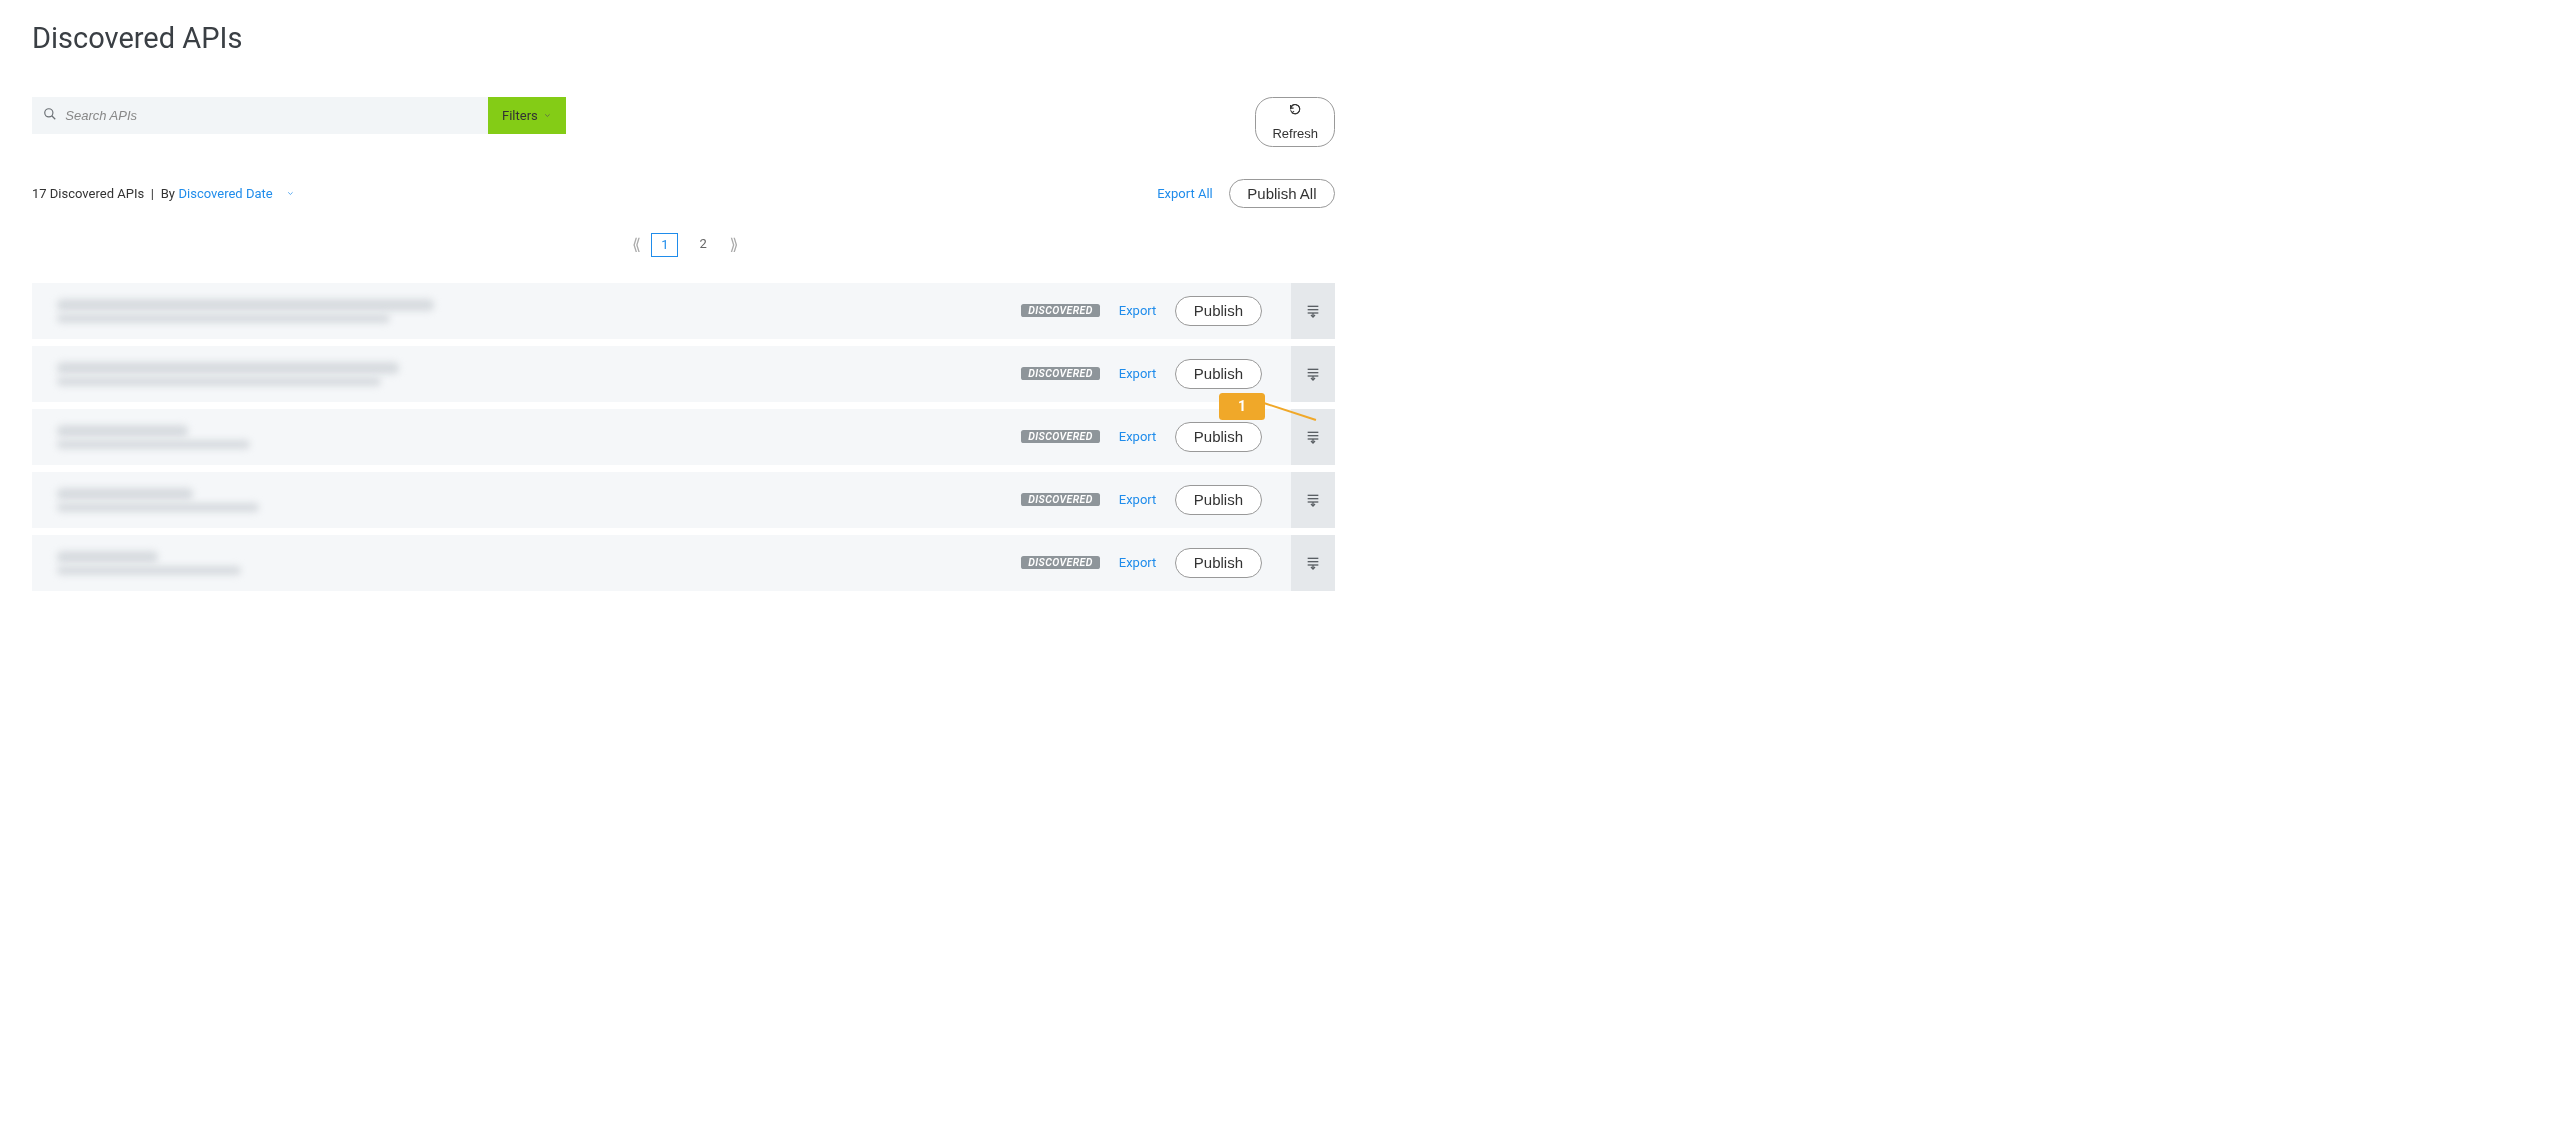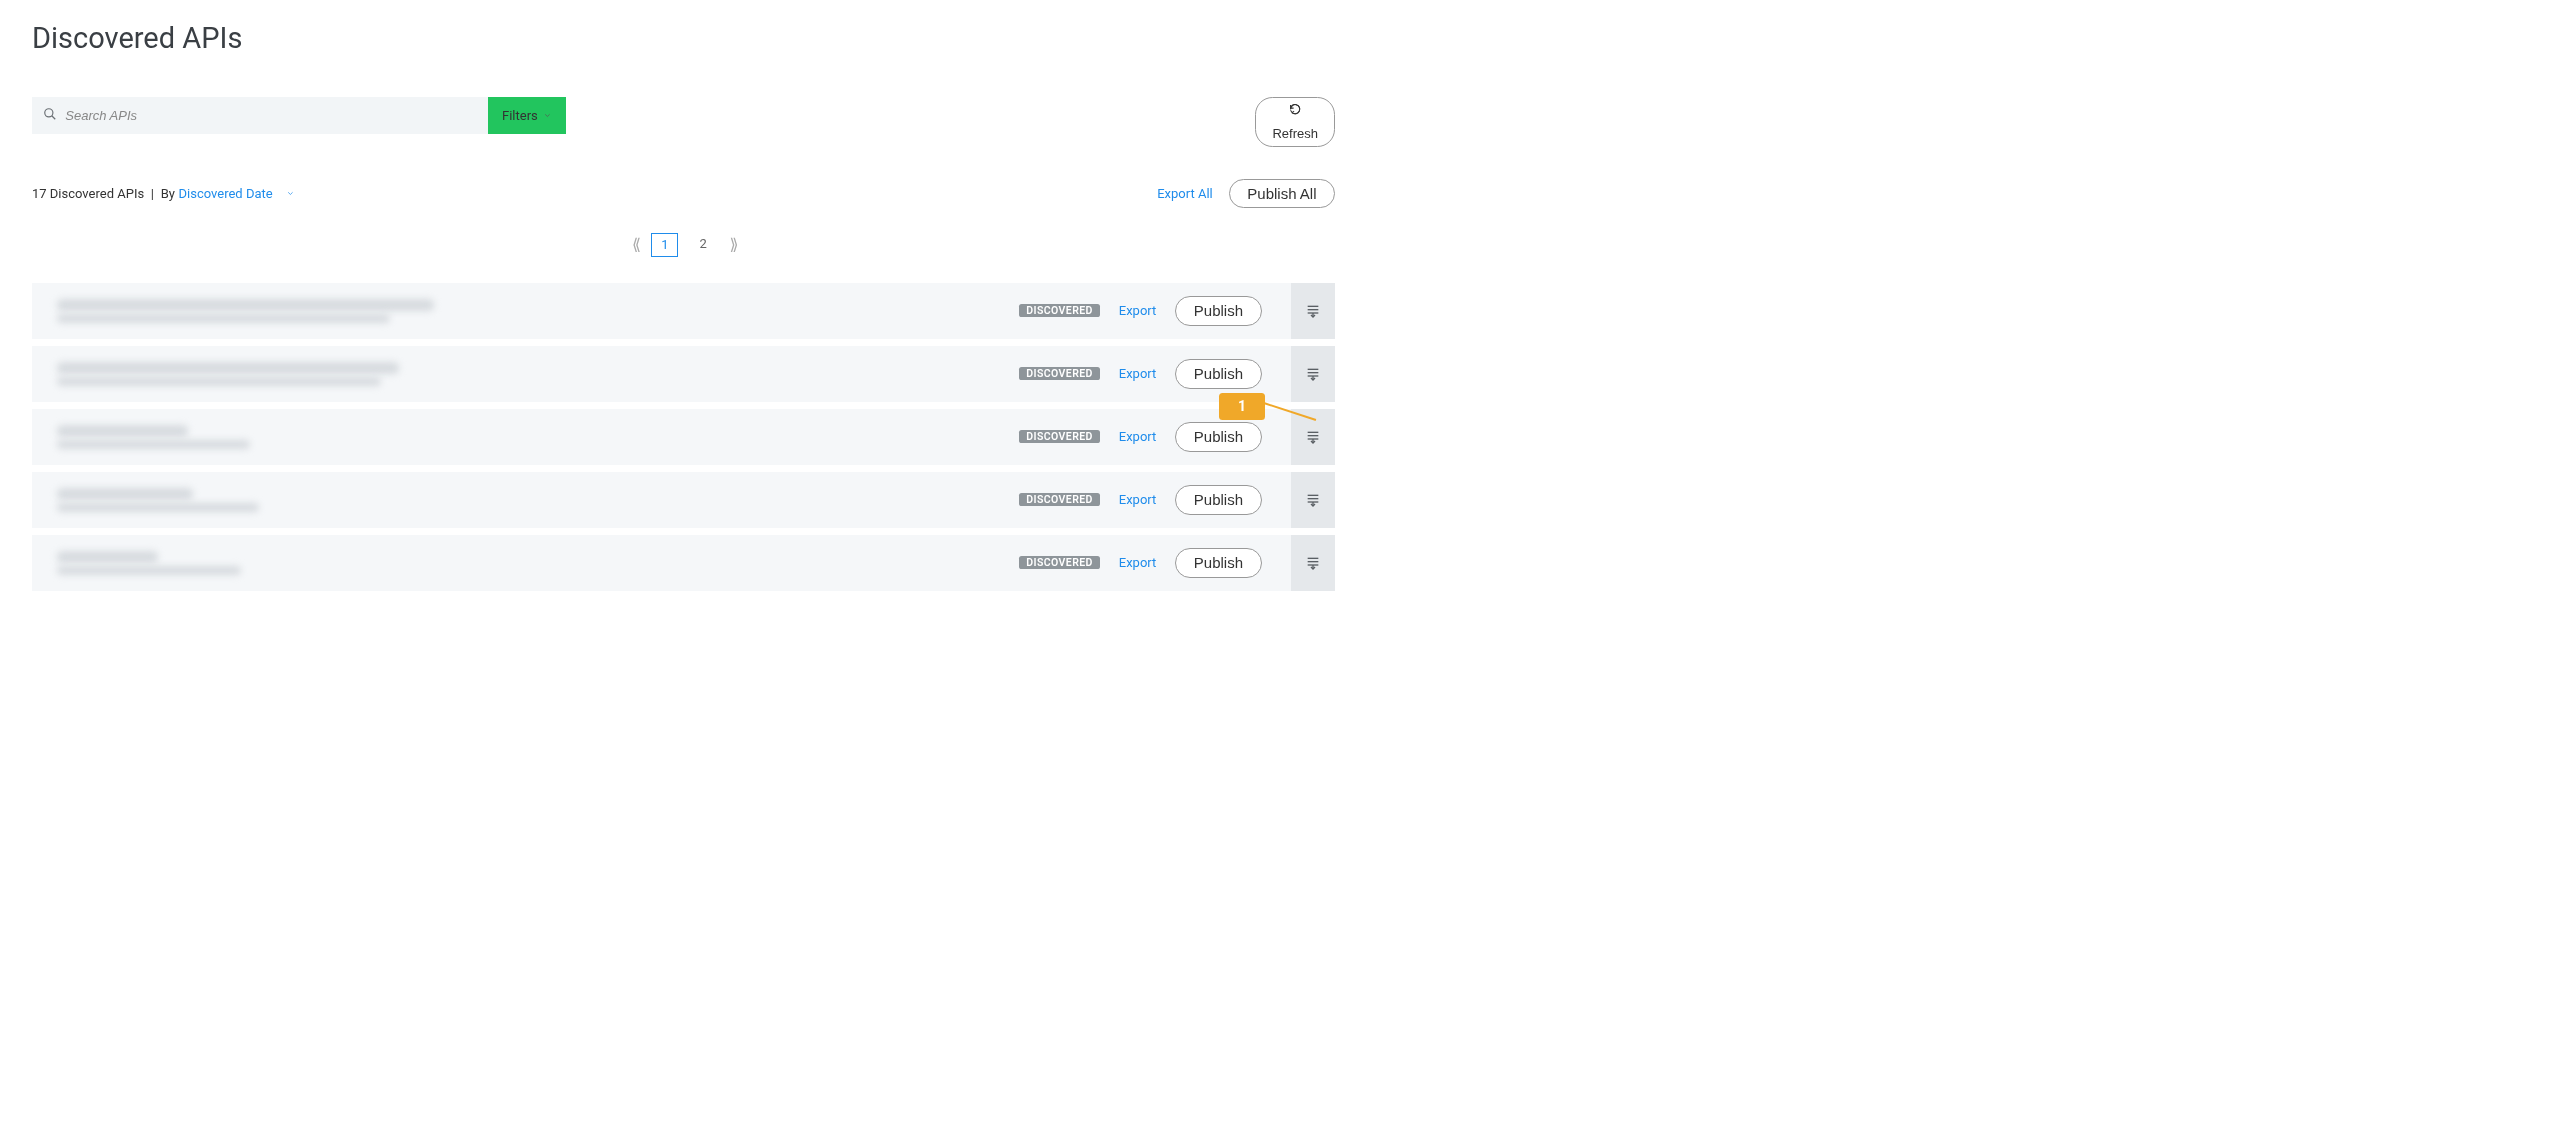--- a/index.html
+++ b/index.html
@@ -44,21 +44,21 @@
     color: #333;
     padding: 0 8.8px;
     width: 100%;
     font-style: italic;
     outline: none;
   }
   .search-input::placeholder { color: #888; font-style: italic; }
   .filters-btn {
     display: flex;
     align-items: center;
-    background: #22c55e;
+    background: #84cc16;
     padding: 0 14px;
     height: 37px;
     cursor: pointer;
     font-size: 13px;
     color: #333;
     gap: 5.3px;
   }
   .chevron-svg { width: 8.8px; height: 8.8px; stroke: #555; fill: none; stroke-width: 2; }
   .refresh-btn {
     display: flex;
@@ -158,20 +158,21 @@
     padding-right: 0;
   }
   .status-badge {
     background: #8e959a;
     color: #fff;
     font-size: 10.5px;
     font-weight: 600;
     letter-spacing: 0.4px;
     padding: 0 7px;
     border-radius: 2.6px;
+    font-style: italic;
   }
   .queue-btn {
     width: 44px;
     height: 56px;
     background: #e5e8eb;
     display: flex;
     align-items: center;
     justify-content: center;
     cursor: pointer;
     margin-left: 10.5px;

